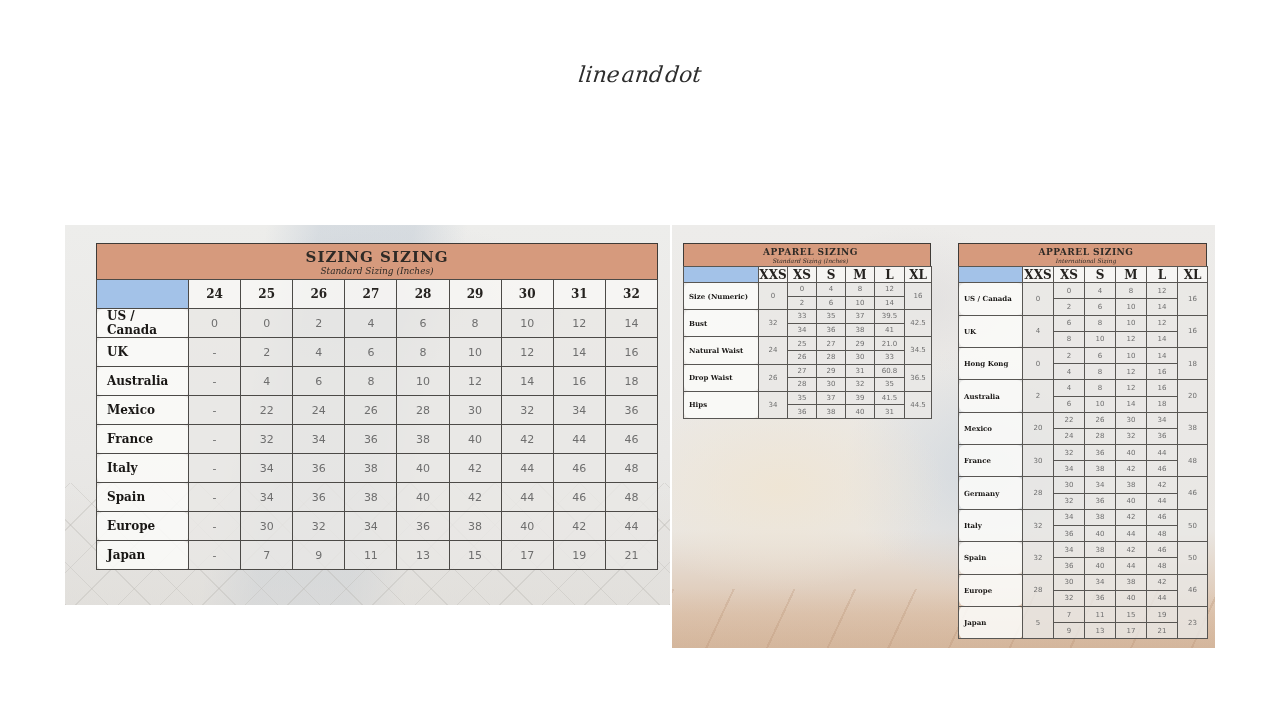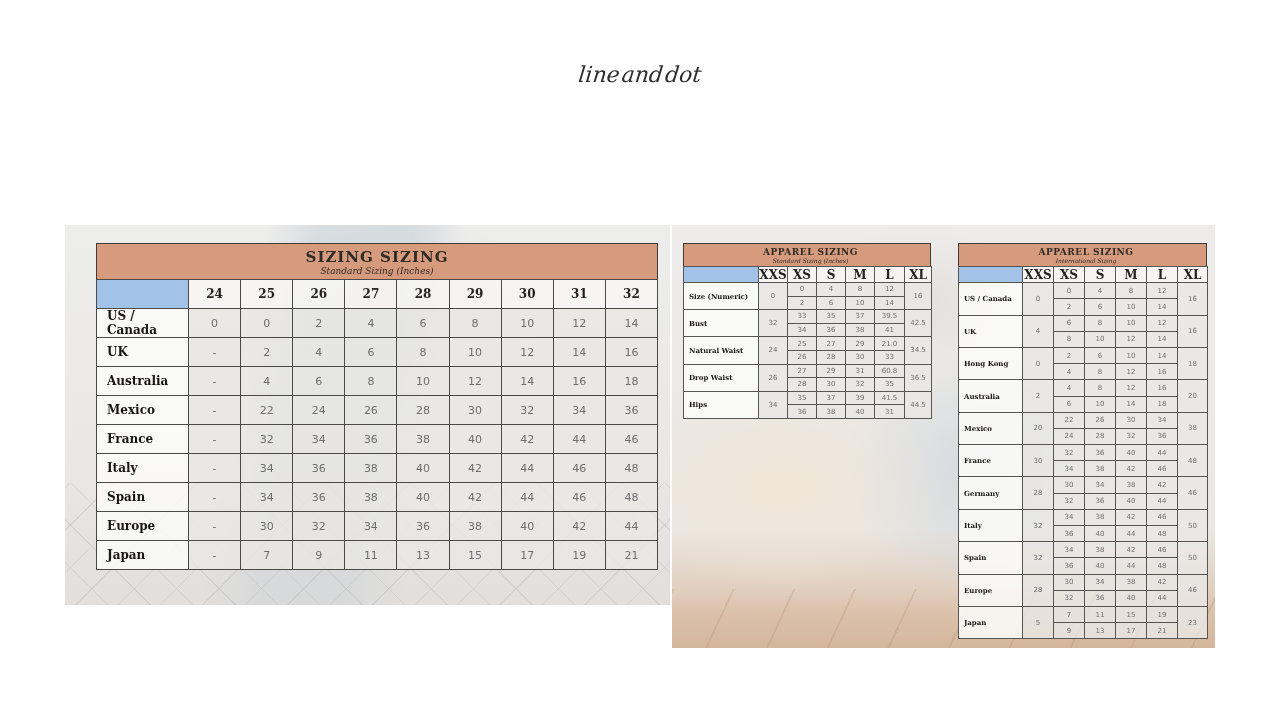--- a/index.html
+++ b/index.html
@@ -54,21 +54,21 @@
     background: #d69a7d; border: 1px solid #3f3b37;
     text-align: center; display: flex; flex-direction: column; justify-content: center;
     color: #2e2a26;
   }
   .band .t-title { font-weight: bold; letter-spacing: 1px; }
   .band .t-sub   { font-style: italic; }
   table { border-collapse: collapse; table-layout: fixed; background: transparent; }
   td { border: 1px solid #4c4a47; text-align: center; vertical-align: middle; overflow: hidden; }
   td.corner   { background: #a3c2e8; }
   td.colhead  { background: rgba(247,246,244,0.88); font-weight: bold; color: #25221f; }
-  td.rowlabel { background: rgba(251,250,248,0.88); font-weight: bold; color: #191715; text-align: left; }
+  td.rowlabel { background: rgba(251,250,248,0.88); font-weight: bold; color: #191715; text-align: left; border-radius: 6px; }
   td.val      { background: rgba(233,232,229,0.82); color: #6e6e6e; font-family: "DejaVu Sans", "Liberation Sans", sans-serif; }
 
   
   .denim-wrap { left: 96px; top: 243px; width: 562px; }
   .denim-wrap .band { height: 37px; }
   .denim-wrap .t-title { font-size: 15px; }
   .denim-wrap .t-sub { font-size: 9px; }
   .denim-wrap table { width: 562px; margin-top: -1px; }
   .denim-wrap td { height: 29px; font-size: 11px; }
   .denim-wrap td.colhead { height: 24px; font-size: 12px; }

